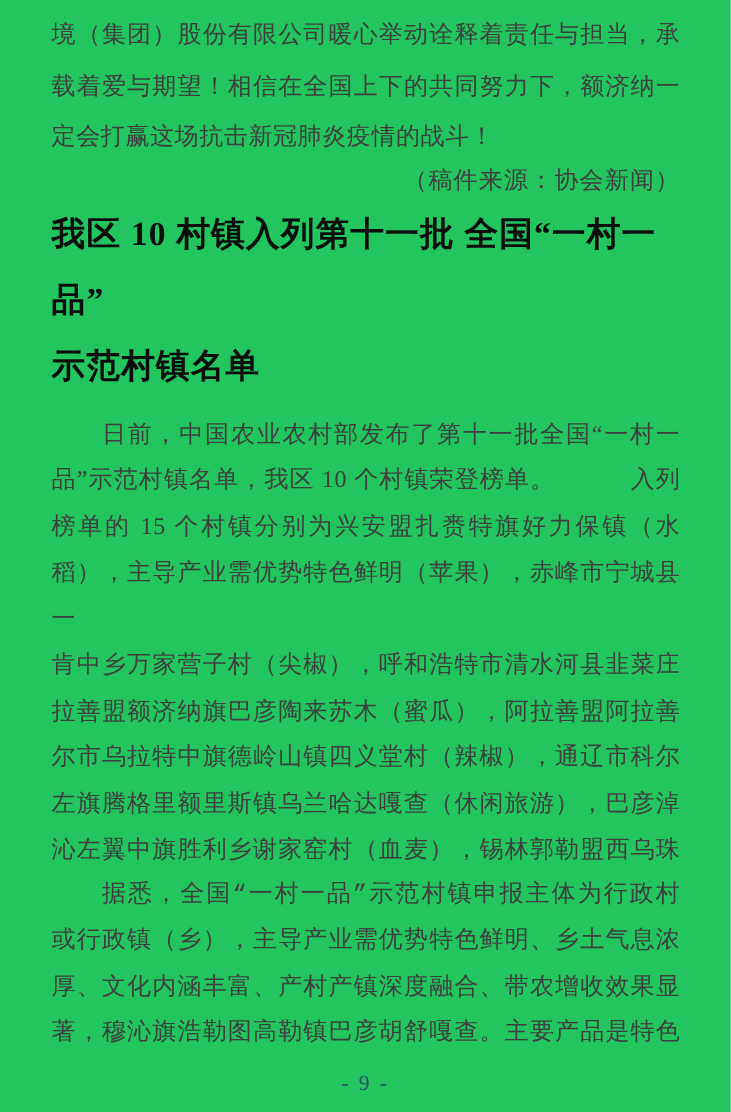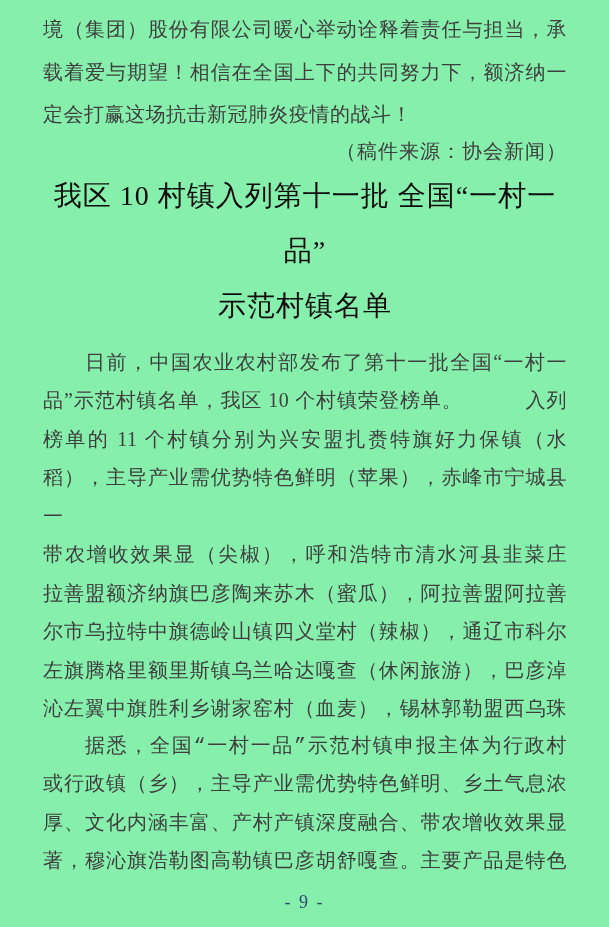--- a/index.html
+++ b/index.html
@@ -1,21 +1,21 @@
 <!DOCTYPE html>
 <html><head>
 <meta charset="utf-8">
 <style>
   * { margin: 0; padding: 0; box-sizing: border-box; }
   html, body { background: #ffffff; }
   .page {
     position: relative;
     width: 609px;
     height: 927px;
-    background: #86efac;
+    background: #22c55e;
     font-family: "Liberation Serif", "DejaVu Serif", serif;
     color: #3e3e3e;
     overflow: hidden;
   }
   .content { padding: 8px 42px 0 43px; }
 
   
   .tail-line {
     font-size: 20px;
     line-height: 42.5px;
@@ -31,22 +31,22 @@
     line-height: 30px;
     text-align: right;
     letter-spacing: 1px;
   }
 
   
   .title-block { margin-top: 2px; }
   .title-line {
     font-size: 28px;
     line-height: 55px;
-    font-weight: 400;
-    text-align: center;
+    font-weight: 700;
+    text-align: left;
     color: #0d0d0d;
     letter-spacing: 1px;
   }
 
   
   .para-1 { margin-top: 10px; }
   .para-2 { margin-top: 0; font-family: Liberation Mono, monospace; }
   .body-line {
     font-size: 20px;
     line-height: 38.5px;
@@ -80,23 +80,23 @@
     </div>
 
     <div class="title-block">
       <div class="title-line">我区 10 村镇入列第十一批 全国“一村一品”</div>
       <div class="title-line">示范村镇名单</div>
     </div>
 
     <div class="para-1">
       <div class="body-line justify indent">日前，中国农业农村部发布了第十一批全国“一村一</div>
       <div class="body-line justify">品”示范村镇名单，我区 10 个村镇荣登榜单。　　　入列</div>
-      <div class="body-line justify">榜单的 11 个村镇分别为兴安盟扎赉特旗好力保镇（水</div>
+      <div class="body-line justify">榜单的 15 个村镇分别为兴安盟扎赉特旗好力保镇（水</div>
       <div class="body-line justify">稻），主导产业需优势特色鲜明（苹果），赤峰市宁城县一</div>
-      <div class="body-line justify">带农增收效果显（尖椒），呼和浩特市清水河县韭菜庄</div>
+      <div class="body-line justify">肯中乡万家营子村（尖椒），呼和浩特市清水河县韭菜庄</div>
       <div class="body-line justify">拉善盟额济纳旗巴彦陶来苏木（蜜瓜），阿拉善盟阿拉善</div>
       <div class="body-line justify">尔市乌拉特中旗德岭山镇四义堂村（辣椒），通辽市科尔</div>
       <div class="body-line justify">左旗腾格里额里斯镇乌兰哈达嘎查（休闲旅游），巴彦淖</div>
       <div class="body-line justify">沁左翼中旗胜利乡谢家窑村（血麦），锡林郭勒盟西乌珠</div>
     </div>
 
     <div class="para-2">
       <div class="body-line justify indent">据悉，全国“一村一品”示范村镇申报主体为行政村</div>
       <div class="body-line justify">或行政镇（乡），主导产业需优势特色鲜明、乡土气息浓</div>
       <div class="body-line justify">厚、文化内涵丰富、产村产镇深度融合、带农增收效果显</div>

